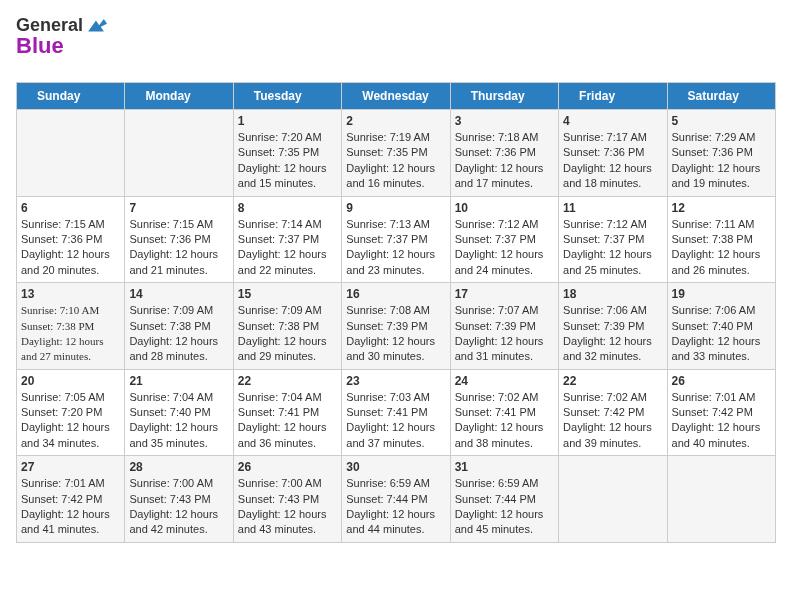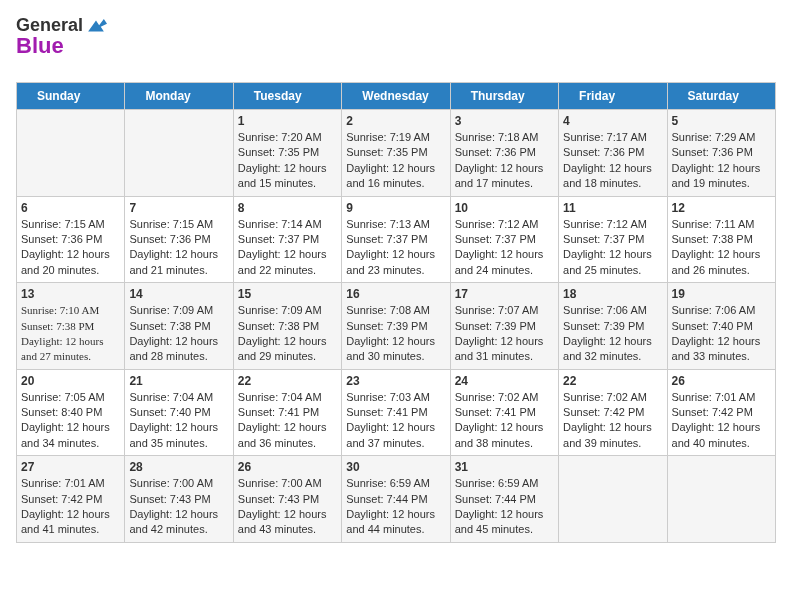--- a/index.html
+++ b/index.html
@@ -244,21 +244,21 @@
           <span class="day-number">19</span>
           <div class="day-info" style="white-space: pre-line;">Sunrise: 7:06 AM
 Sunset: 7:40 PM
 Daylight: 12 hours and 33 minutes.</div>
         </td>
       </tr>
       <tr>
         <td>
           <span class="day-number">20</span>
           <div class="day-info" style="white-space: pre-line;">Sunrise: 7:05 AM
-Sunset: 8:40 PM
+Sunset: 7:20 PM
 Daylight: 12 hours and 34 minutes.</div>
         </td>
         <td>
           <span class="day-number">21</span>
           <div class="day-info" style="white-space: pre-line;">Sunrise: 7:04 AM
 Sunset: 7:40 PM
 Daylight: 12 hours and 35 minutes.</div>
         </td>
         <td>
           <span class="day-number">22</span>

